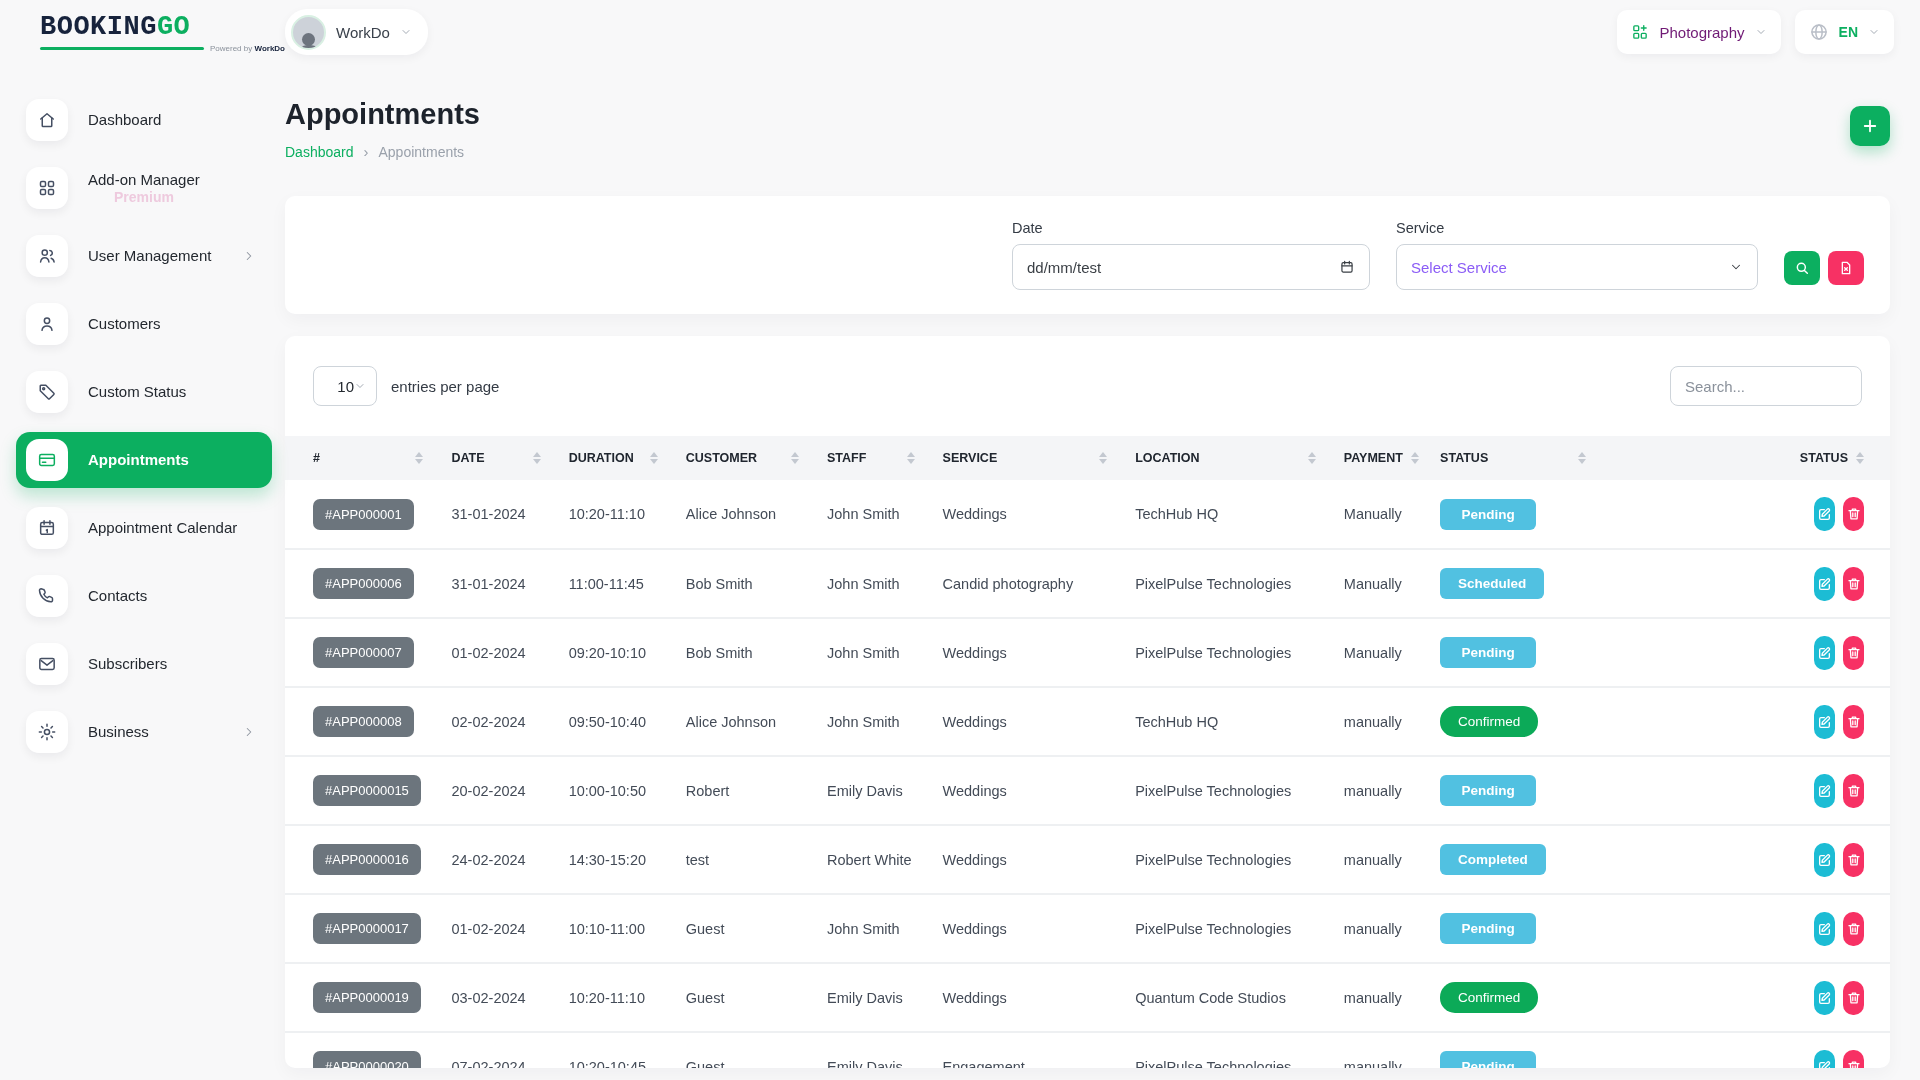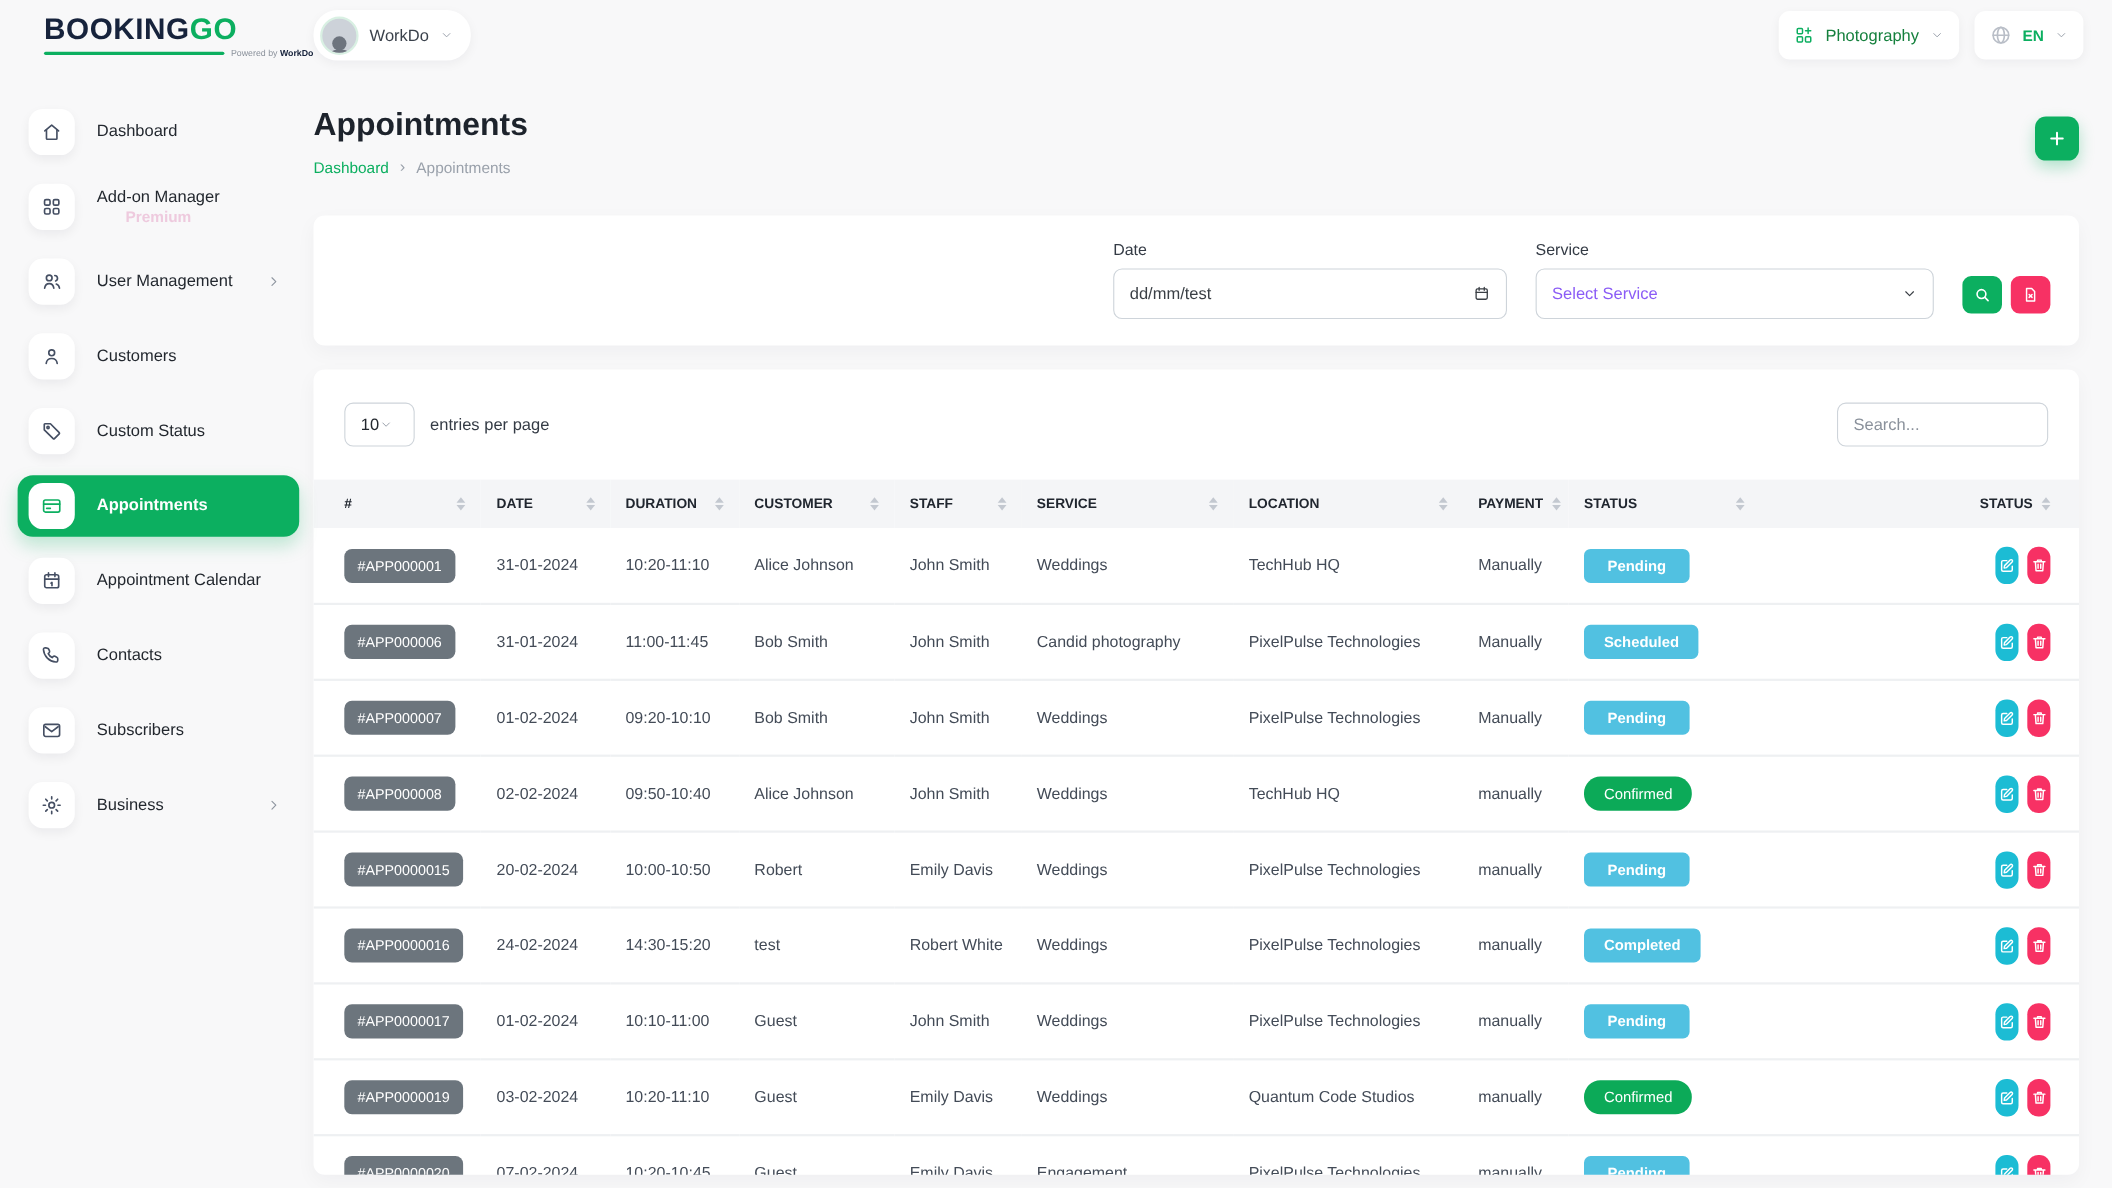--- a/index.html
+++ b/index.html
@@ -7,38 +7,38 @@
               font-family:"Liberation Sans", sans-serif; color:#2b323d; }
 
   :root{
     --brand-green:#0caf60; --pink:#f73164; --cyan:#1cbcd4;
     --badge-info:#51c1e1; --badge-success:#0caa58; --id-badge:#6c757d;
   }
 
   
   .topbar{ display:flex; align-items:center; height:64px; padding:0 26px 0 40px; }
   .logo-wrap{ width:245px; }
-  .logo-line1{ font-size:27px; font-weight:800; letter-spacing:.5px; color:#17233c; }
+  .logo-line1{ font-size:27px; font-weight:800; letter-spacing:.5px; color:#17233c;font-family:Liberation Mono, monospace; }
   .logo-line1 .accent{ color:var(--brand-green); }
   .logo-line2{ display:flex; align-items:center; gap:6px; margin-top:2px; }
   .logo-rule{ flex:1; height:3px; background:var(--brand-green); border-radius:2px; }
   .powered{ font-size:8px; color:#8a919b; white-space:nowrap; }
   .powered b{ color:#17233c; }
   .pill{ background:#fff; border-radius:22px; display:flex; align-items:center; gap:10px;
          box-shadow:0 3px 10px rgba(20,25,40,.05); }
   .workspace-pill{ padding:5px 16px 5px 6px; height:46px; cursor:pointer; }
   .avatar{ width:35px; height:35px; border-radius:50%; background:#cdd2d9; overflow:hidden;
            display:flex; align-items:flex-end; justify-content:center; border:2px solid #d9f0e3;}
   .avatar .head{ width:13px;height:13px;border-radius:50%;background:#6d747e;margin-bottom:2px;position:relative;}
   .avatar .body{ position:absolute; width:23px;height:12px;border-radius:10px 10px 0 0;background:#6d747e;
                  left:50%; transform:translateX(-50%); bottom:-11px;}
   .ws-label{ font-size:15px; color:#3a414b; font-weight:500; }
   .topbar-right{ margin-left:auto; display:flex; align-items:center; gap:14px; }
   .biz-pill,.lang-pill{ border-radius:10px; height:44px; padding:0 14px; cursor:pointer; }
-  .biz-pill .txt{ font-size:15px; color:#15803d; font-weight:500; }
+  .biz-pill .txt{ font-size:15px; color:#701a75; font-weight:500; }
   .lang-pill .txt{ font-size:14px; color:var(--brand-green); font-weight:700; }
   .icon{ display:inline-flex; align-items:center; justify-content:center; }
   .icon svg{ width:100%; height:100%; }
   .i18{ width:18px; height:18px; } .i20{ width:20px; height:20px; } .i14{ width:14px; height:14px; }
   .i12{ width:12px; height:12px; } .i16{ width:16px; height:16px; }
   .chev{ color:#9aa1ab; }
 
   
   .sidebar{ position:absolute; left:16px; top:92px; width:256px; }
   .side-item{ display:flex; align-items:center; gap:20px; padding:7px 10px; border-radius:14px;
@@ -81,21 +81,21 @@
   .sq-btn{ width:36px; height:34px; border:none; border-radius:8px; color:#fff; cursor:pointer;
            display:flex; align-items:center; justify-content:center; }
   .sq-btn.green{ background:var(--brand-green); }
   .sq-btn.pink{ background:var(--pink); }
 
   
   .table-card{ margin-top:22px; padding-top:30px; height:732px; overflow:hidden; }
   .controls{ display:flex; align-items:center; justify-content:space-between; padding:0 28px; }
   .entries{ display:flex; align-items:center; gap:14px; }
   .select-like{ width:64px; height:40px; border:1px solid #ced4da; border-radius:8px;
-                display:flex; align-items:center; justify-content:flex-start; padding:0 10px 0 14px;
+                display:flex; align-items:center; justify-content:flex-end; padding:0 10px 0 14px;
                 font-size:15px; color:#23282f; cursor:pointer; background:#fff; }
   .entries-label{ font-size:15px; color:#343b45; font-weight:500; }
   .search-input{ width:192px; height:40px; border:1px solid #ced4da; border-radius:8px;
                  padding:0 14px; font-size:15px; color:#3a3f45; outline:none;
                  font-family:"Liberation Sans",sans-serif; }
   .search-input::placeholder{ color:#8a919b; }
 
   table{ width:100%; border-collapse:collapse; margin-top:30px; table-layout:fixed; }
   col.c-id{width:9.5%} col.c-date{width:7.3%} col.c-dur{width:7.3%} col.c-cust{width:8.8%}
   col.c-staff{width:7.2%} col.c-serv{width:12%} col.c-loc{width:13%} col.c-pay{width:6%}

